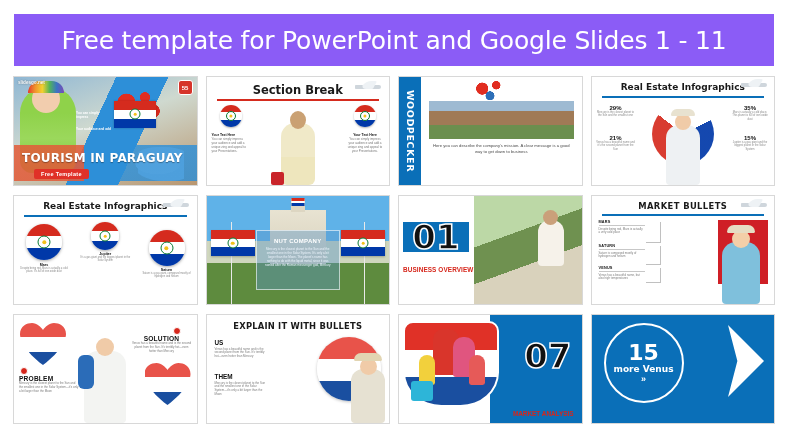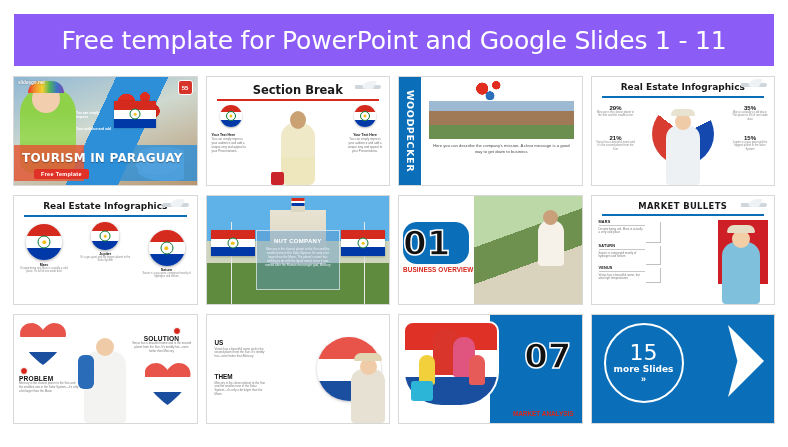--- a/index.html
+++ b/index.html
@@ -246,22 +246,22 @@
     display:block;text-align:center;color:#fff;font-size:6px;font-weight:bold;margin-top:7px;
     letter-spacing:.3px;
   }
   .s6 .card span{
     display:block;text-align:center;color:#eaf3fb;font-size:3px;line-height:4px;padding:3px 8px 0;
   }
   .s6 .topflag{position:absolute;left:50%;transform:translateX(-50%);top:2px;width:13px;height:8px;}
 
   
   .s7 .numbox{
-    position:absolute;left:4px;top:26px;width:66px;height:42px;background:#0a6fb8;
-    display:flex;align-items:center;border-radius:14px;
+    position:absolute;left:4px;top:26px;width:66px;height:30px;background:#0a6fb8;
+    display:flex;align-items:center;justify-content:center;
   }
   .s7 .numbox span{
     color:#111;font-size:34px;font-weight:bold;line-height:1;
     font-family:"DejaVu Sans", sans-serif;
     -webkit-text-stroke:1.5px #fff;
   }
   .s7 .cap{
     position:absolute;left:4px;top:70px;width:86px;color:#d6261b;font-weight:bold;
     font-size:6.4px;letter-spacing:.1px;
   }
@@ -358,21 +358,21 @@
     position:absolute;right:8px;bottom:6px;color:#d6261b;font-weight:bold;font-size:6.4px;
   }
 
   
   .s12{background:#0a6fb8;}
   .s12 .ring{
     position:absolute;left:12px;top:8px;width:76px;height:76px;border-radius:50%;
     border:2px solid #fff;display:flex;flex-direction:column;
     align-items:center;justify-content:center;
   }
-  .s12 .ring .n{color:#fff;font-size:22px;font-weight:normal;line-height:1;font-family:"DejaVu Sans", sans-serif;}
+  .s12 .ring .n{color:#fff;font-size:22px;font-weight:bold;line-height:1;font-family:"DejaVu Sans", sans-serif;}
   .s12 .ring .t{color:#fff;font-size:9px;font-weight:bold;line-height:1.2;font-family:"DejaVu Sans", sans-serif;}
   .s12 .ring .c{color:#fff;font-size:9px;font-weight:bold;line-height:1;margin-top:1px;}
   .s12 .arrow{
     position:absolute;right:10px;top:10px;width:36px;height:72px;
     background:#fff;
     clip-path:polygon(0% 0%, 100% 50%, 0% 100%, 26% 50%);
   }
 </style>
 </head>
 <body>
@@ -570,20 +570,21 @@
         </div>
         <div class="hlabel" style="right:5px;top:20px;text-align:center;">
           <b>SOLUTION</b>
           <span>Venus has a beautiful name and is the second planet from the Sun. It's terribly hot—even hotter than Mercury</span>
         </div>
       </div>
     </div>
 
     <div class="slide s10">
       <div class="sl-inner">
+        <div class="ttl">EXPLAIN IT WITH BULLETS</div>
         <div class="ball"></div>
         <div class="kid"></div>
         <div class="blk" style="top:24px;">
           <b>US</b>
           <span>Venus has a beautiful name and is the second planet from the Sun. It's terribly hot—even hotter than Mercury</span>
         </div>
         <div class="blk" style="top:58px;">
           <b>THEM</b>
           <span>Mercury is the closest planet to the Sun and the smallest one in the Solar System—it's only a bit larger than the Moon</span>
         </div>
@@ -601,21 +602,21 @@
         <div class="fam" style="left:12px;top:66px;width:22px;height:20px;background:#2db5d8;border-radius:3px;"></div>
         <div class="num">07</div>
         <div class="cap">MARKET ANALYSIS</div>
       </div>
     </div>
 
     <div class="slide s12">
       <div class="sl-inner">
         <div class="ring">
           <div class="n">15</div>
-          <div class="t">more Slides</div>
+          <div class="t">more Venus</div>
           <div class="c">»</div>
         </div>
         <div class="arrow"></div>
       </div>
     </div>
 
   </div>
 </div>
 
 </body></html>

